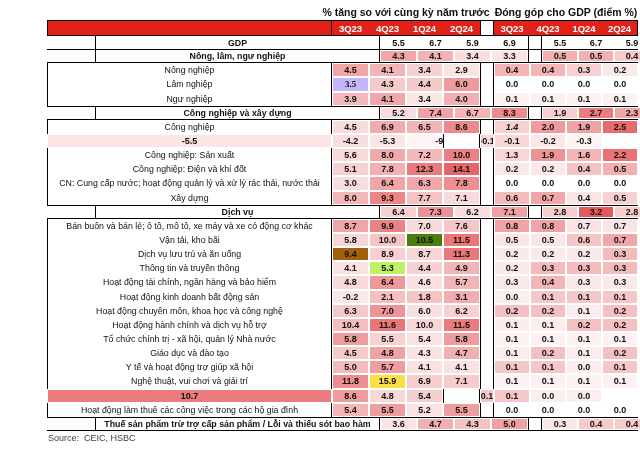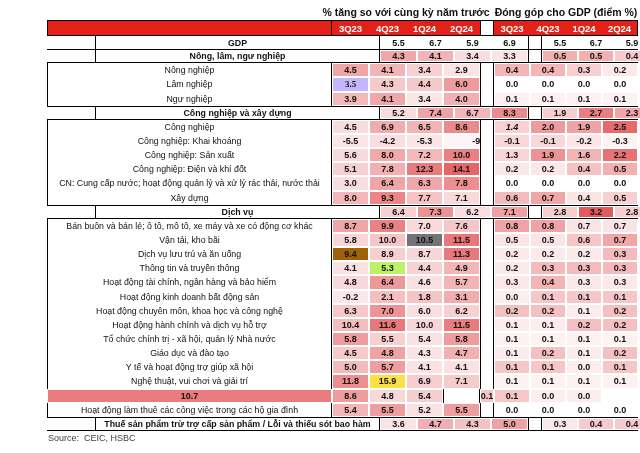--- a/index.html
+++ b/index.html
@@ -156,21 +156,20 @@
           <div class="cell num-cell" style="background: rgb(241, 172, 173);">6.9</div>
           <div class="cell num-cell" style="background: rgb(243, 180, 181);">6.5</div>
           <div class="cell num-cell" style="background: rgb(236, 137, 140);">8.6</div>
           <div class="cell gap-cell"></div>
           <div class="cell num-cell" style="background: rgb(248, 210, 211); font-style: italic;">1.4</div>
           <div class="cell num-cell" style="background: rgb(239, 154, 156);">2.0</div>
           <div class="cell num-cell" style="background: rgb(240, 163, 165);">1.9</div>
           <div class="cell num-cell last-col" style="background: rgb(231, 107, 109);">2.5</div>
         </div>
         <div class="grid-row t-row">
-          <div class="cell label-cell">Công nghiệp: Khai khoáng</div>
           <div class="cell num-cell" style="background: rgb(251, 229, 229);">-5.5</div>
           <div class="cell num-cell" style="background: rgb(250, 222, 223);">-4.2</div>
           <div class="cell num-cell" style="background: rgb(251, 228, 228);">-5.3</div>
           <div class="cell num-cell" style="background: rgb(253, 245, 245); padding-left: 36px;">-9.1</div>
           <div class="cell gap-cell"></div>
           <div class="cell num-cell" style="background: rgb(249, 215, 216);">-0.1</div>
           <div class="cell num-cell" style="background: rgb(249, 215, 216);">-0.1</div>
           <div class="cell num-cell" style="background: rgb(251, 229, 230);">-0.2</div>
           <div class="cell num-cell last-col" style="background: rgb(253, 243, 243);">-0.3</div>
         </div>
@@ -243,21 +242,21 @@
           <div class="cell gap-cell"></div>
           <div class="cell num-cell" style="background: rgb(240, 162, 164);">0.8</div>
           <div class="cell num-cell" style="background: rgb(240, 162, 164);">0.8</div>
           <div class="cell num-cell" style="background: rgb(250, 227, 228);">0.7</div>
           <div class="cell num-cell last-col" style="background: rgb(250, 227, 228);">0.7</div>
         </div>
         <div class="grid-row t-row">
           <div class="cell label-cell">Vận tải, kho bãi</div>
           <div class="cell num-cell" style="background: rgb(248, 214, 215);">5.8</div>
           <div class="cell num-cell" style="background: rgb(246, 198, 199);">10.0</div>
-          <div class="cell num-cell" style="background: #737373;">10.5</div>
+          <div class="cell num-cell" style="background: #4d7c0f;">10.5</div>
           <div class="cell num-cell" style="background: rgb(233, 118, 121);">11.5</div>
           <div class="cell gap-cell"></div>
           <div class="cell num-cell" style="background: rgb(251, 228, 229);">0.5</div>
           <div class="cell num-cell" style="background: rgb(251, 228, 229);">0.5</div>
           <div class="cell num-cell" style="background: rgb(246, 197, 198);">0.6</div>
           <div class="cell num-cell last-col" style="background: rgb(241, 166, 168);">0.7</div>
         </div>
         <div class="grid-row t-row">
           <div class="cell label-cell">Dịch vụ lưu trú và ăn uống</div>
           <div class="cell num-cell" style="background: #a16207;">9.4</div>

